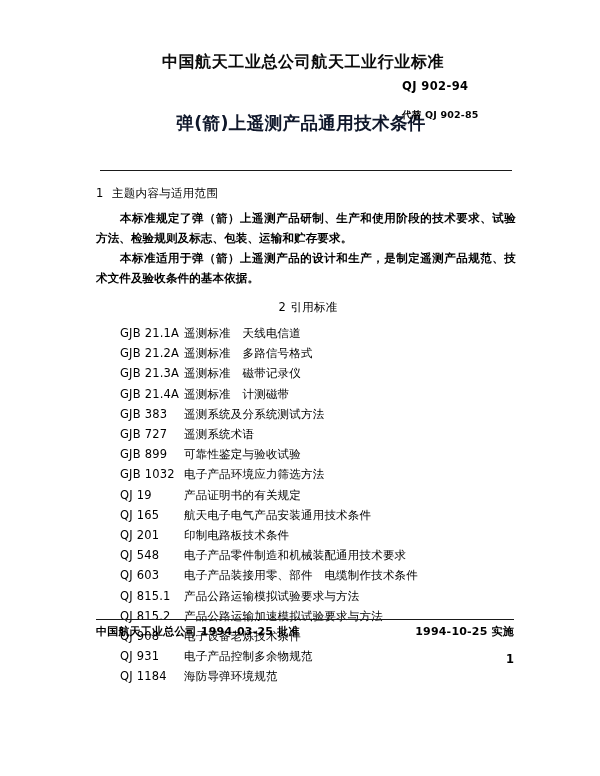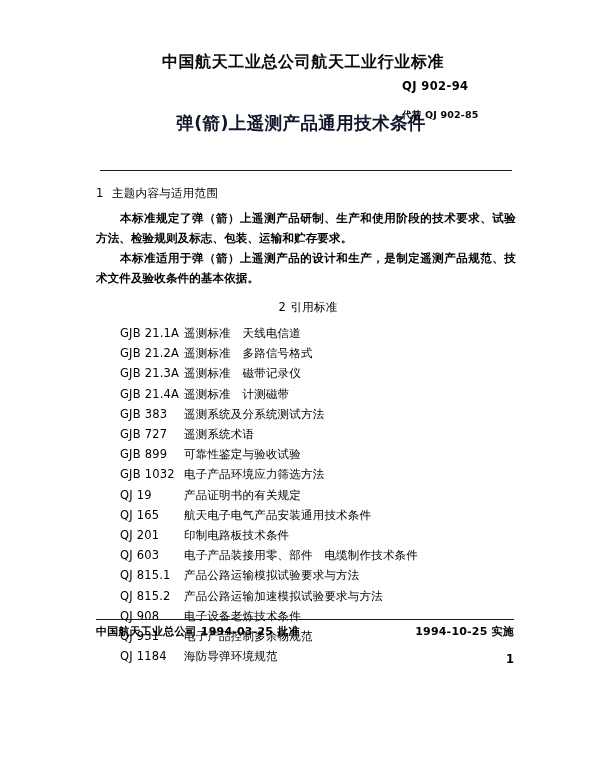--- a/index.html
+++ b/index.html
@@ -205,20 +205,21 @@
         <li class="ref-item"><span class="ref-code">GJB 21.2A</span><span class="ref-title">遥测标准　多路信号格式</span></li>
         <li class="ref-item"><span class="ref-code">GJB 21.3A</span><span class="ref-title">遥测标准　磁带记录仪</span></li>
         <li class="ref-item"><span class="ref-code">GJB 21.4A</span><span class="ref-title">遥测标准　计测磁带</span></li>
         <li class="ref-item"><span class="ref-code">GJB 383</span><span class="ref-title">遥测系统及分系统测试方法</span></li>
         <li class="ref-item"><span class="ref-code">GJB 727</span><span class="ref-title">遥测系统术语</span></li>
         <li class="ref-item"><span class="ref-code">GJB 899</span><span class="ref-title">可靠性鉴定与验收试验</span></li>
         <li class="ref-item"><span class="ref-code">GJB 1032</span><span class="ref-title">电子产品环境应力筛选方法</span></li>
         <li class="ref-item"><span class="ref-code">QJ 19</span><span class="ref-title">产品证明书的有关规定</span></li>
         <li class="ref-item"><span class="ref-code">QJ 165</span><span class="ref-title">航天电子电气产品安装通用技术条件</span></li>
         <li class="ref-item"><span class="ref-code">QJ 201</span><span class="ref-title">印制电路板技术条件</span></li>
+        <li class="ref-item"><span class="ref-code">QJ 548</span><span class="ref-title">电子产品零件制造和机械装配通用技术要求</span></li>
         <li class="ref-item"><span class="ref-code">QJ 603</span><span class="ref-title">电子产品装接用零、部件　电缆制作技术条件</span></li>
         <li class="ref-item"><span class="ref-code">QJ 815.1</span><span class="ref-title">产品公路运输模拟试验要求与方法</span></li>
         <li class="ref-item"><span class="ref-code">QJ 815.2</span><span class="ref-title">产品公路运输加速模拟试验要求与方法</span></li>
         <li class="ref-item"><span class="ref-code">QJ 908</span><span class="ref-title">电子设备老炼技术条件</span></li>
         <li class="ref-item"><span class="ref-code">QJ 931</span><span class="ref-title">电子产品控制多余物规范</span></li>
         <li class="ref-item"><span class="ref-code">QJ 1184</span><span class="ref-title">海防导弹环境规范</span></li>
       </ul>
 
   </div>
 

